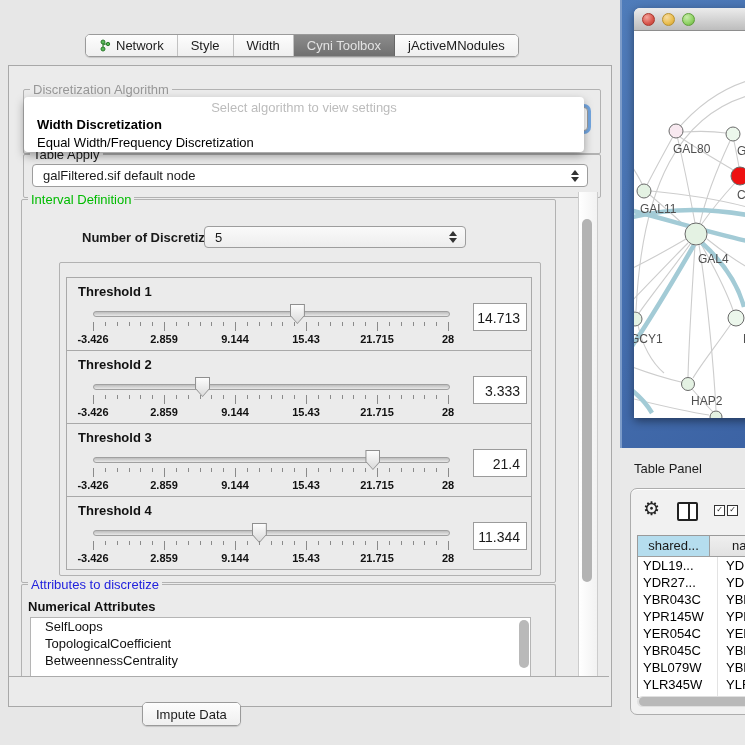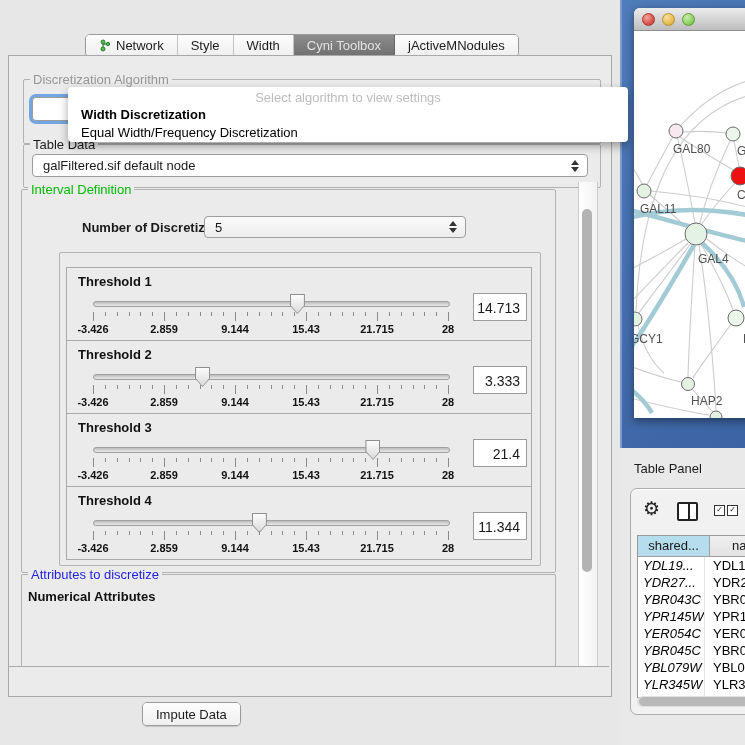--- a/index.html
+++ b/index.html
@@ -15,21 +15,21 @@
 
   .tabgroup{position:absolute;display:flex;border:1px solid #9a9a9a;border-radius:5px;overflow:hidden;
     background:#fbfbfb;box-shadow:0 1px 1px rgba(0,0,0,.15);}
   .tabgroup .tab{display:flex;align-items:center;gap:5px;padding:3px 13px;font-size:13px;
     background:linear-gradient(#fdfdfd,#efefef);border-right:1px solid #c2c2c2;white-space:nowrap;color:#1c1c1c;}
   .tabgroup .tab:last-child{border-right:none;}
   .tabgroup .tab.selected{background:linear-gradient(#8c8c8c,#707070);color:#e3e3e3;border-right:1px solid #666;}
   .toptabs{left:85px;top:34px;height:21px;}
   .bottomtabs{left:142px;top:702px;height:22px;}
 
-  .contentbox{position:absolute;left:8px;top:55px;width:602px;height:640px;
+  .contentbox{position:absolute;left:8px;top:65px;width:602px;height:640px;
     border:1px solid #a8a8a8;background:#ebebeb;}
 
   .group{position:absolute;border:1px solid #b2b2b2;border-radius:2px;}
   .group>.gtitle{position:absolute;left:6px;top:-8px;background:#ebebeb;padding:0 3px;font-size:13px;}
   .gtitle.grey{color:#979797;}
   .gtitle.green{color:#00bb00;}
   .gtitle.blue{color:#2222dd;}
 
   .combo{position:absolute;background:#fff;border:1px solid #9d9d9d;border-radius:4px;
     font-size:13px;display:flex;align-items:center;padding-left:10px;box-sizing:border-box;}
@@ -102,21 +102,21 @@
   .col-ic{position:absolute;left:46px;top:13px;width:17px;height:15px;border:2px solid #222;border-radius:2px;background:#fff;}
   .col-ic:before{content:"";position:absolute;left:50%;top:0;width:2px;height:100%;background:#222;}
   .cb-ic{position:absolute;top:16px;width:9px;height:9px;border:1.4px solid #333;background:#fff;font-size:8px;line-height:8px;text-align:center;color:#222;}
   .tp-table{position:absolute;left:6px;top:46px;width:122px;height:161px;border:1px solid #9a9a9a;background:#fff;overflow:hidden;}
   .tp-hrow{display:flex;height:20px;border-bottom:1px solid #9f9f9f;}
   .tp-hcell{font-size:13px;line-height:20px;box-sizing:border-box;overflow:hidden;white-space:nowrap;}
   .tp-hcell.c1{width:72px;background:#b5ddee;border-right:1px solid #9f9f9f;text-align:center;}
   .tp-hcell.c2{flex:1;background:linear-gradient(#efefef,#e2e2e2);padding-left:22px;}
   .tp-row{display:flex;height:17px;}
   .tp-cell{font-size:13px;line-height:17px;overflow:hidden;white-space:nowrap;box-sizing:border-box;color:#000;}
-  .tp-cell.c1{width:67px;padding-left:5px;border-right:1px solid #e3e3e3;font-style:italic;}
+  .tp-cell.c1{width:80px;padding-left:5px;border-right:1px solid #e3e3e3;}
   .tp-cell.c2{flex:1;padding-left:8px;}
   .tp-hscroll{position:absolute;left:6px;top:207px;width:122px;height:11px;background:#e0e0e0;border-radius:6px;}
   .tp-hscroll .thumb{position:absolute;left:2px;top:1px;width:112px;height:9px;background:#b9b9b9;border-radius:5px;}
 
   .net-icon{display:inline-block;width:12px;height:13px;}
 </style>
 </head>
 <body>
 
 <div class="stage">
@@ -155,31 +155,31 @@
         <span class="gtitle grey">Discretization Algorithm</span>
         <div class="combo focus" style="left:8px;top:17px;width:556px;height:24px;">
           <span class="arrows">
               <i class="up"></i>
               <i class="dn"></i>
             </span>
         </div>
       </div>
 
       <div class="group" style="left:14px;top:88px;width:576px;height:42px;">
-        <span class="gtitle">Table Data</span>
+        <span class="gtitle">Table Apply</span>
         <div class="combo" style="left:8px;top:9px;width:556px;height:23px;">
           <span>galFiltered.sif default node</span>
           <span class="arrows">
               <i class="up"></i>
               <i class="dn"></i>
             </span>
         </div>
       </div>
 
-      <div class="popup" style="top:31px;margin-left:44px;">
+      <div class="popup" style="top:31px;">
         <div class="hint">Select algorithm to view settings</div>
         <div id="popup-options">
             <div class="popup-option bold" style="top: 20px;">Width Discretization</div>
             <div class="popup-option" style="top: 38px;">Equal Width/Frequency Discretization</div>
           </div>
       </div>
 
       <div class="scrollarea">
 
         <div class="group" style="left:12px;top:7px;width:533px;height:382px;">
@@ -384,20 +384,26 @@
                   </div>
     <div class="thr-value">11.344</div>
   </div>
               </div>
           </div>
         </div>
 
         <div class="group" style="left:12px;top:392px;width:533px;height:140px;border-bottom:none;">
           <span class="gtitle blue">Attributes to discretize</span>
           <span class="attr-sub">Numerical Attributes</span>
+          <div class="attr-list" id="attr-list">
+            <div class="attr-vscroll"></div>
+          <div class="attr-item">SelfLoops</div>
+              <div class="attr-item">TopologicalCoefficient</div>
+              <div class="attr-item">BetweennessCentrality</div>
+            </div>
         </div>
 
         <div class="vscroll-track">
           <div class="vscroll-thumb"></div>
         </div>
       </div>
 
     </div>
 
     <div class="tabgroup bottomtabs" id="bottomtabs">

